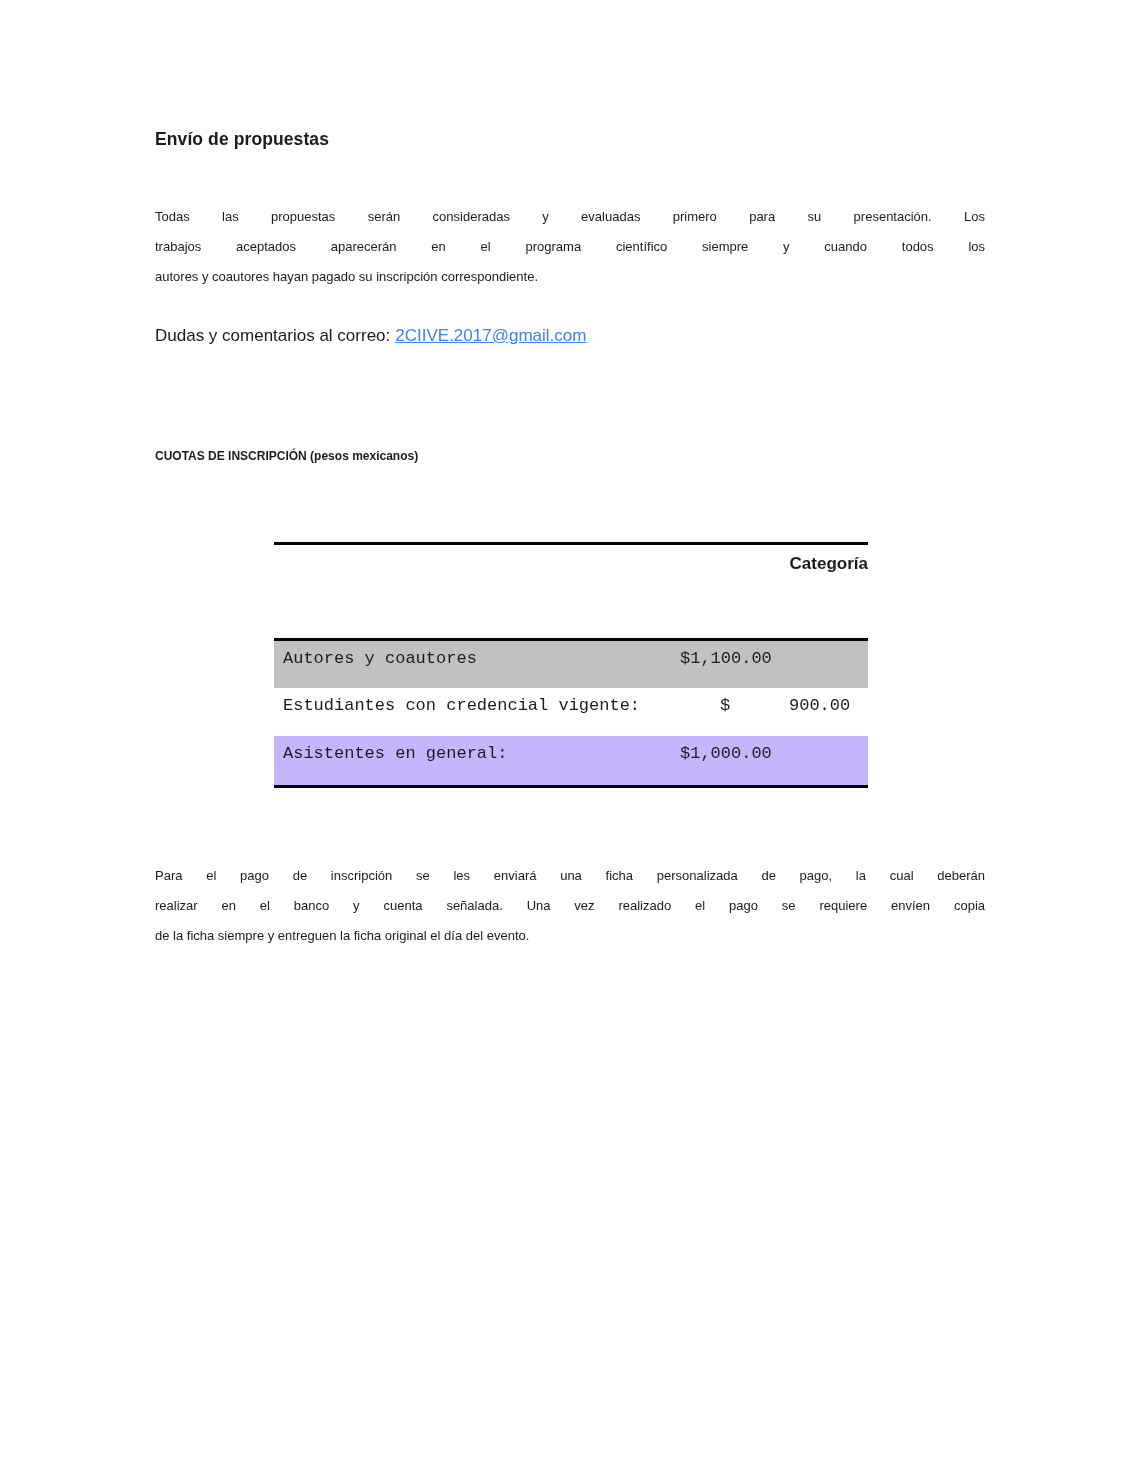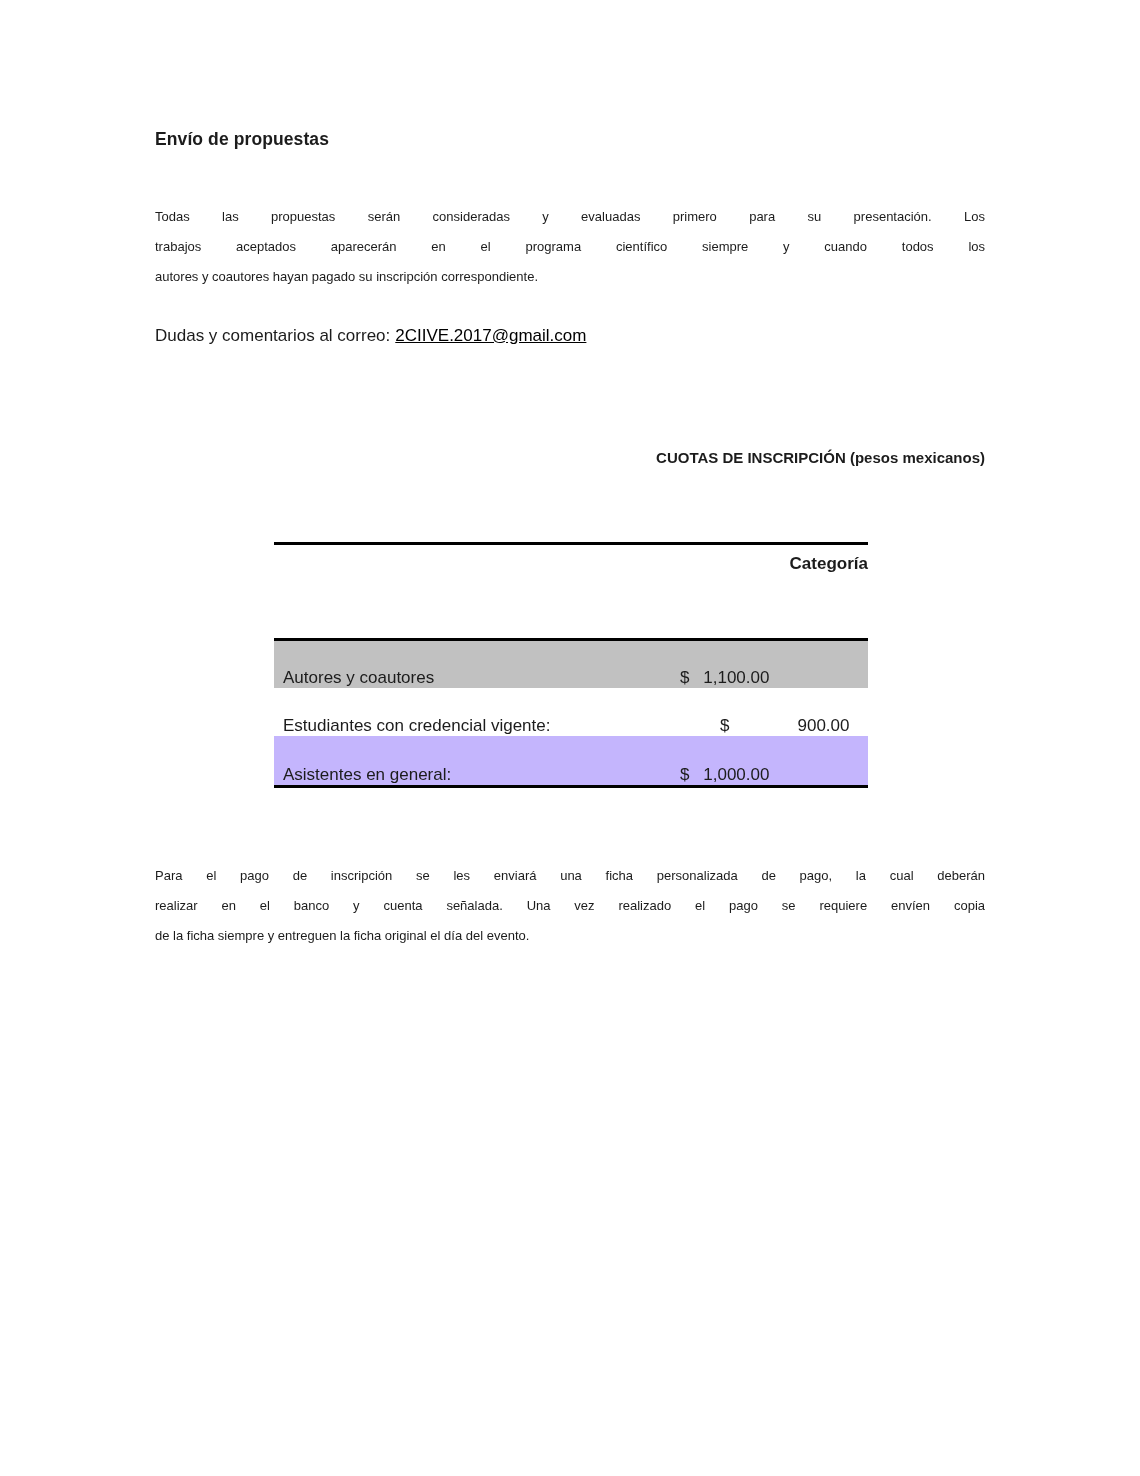--- a/index.html
+++ b/index.html
@@ -42,22 +42,22 @@
   .email {
     text-decoration: underline;
     margin-left: 5px;
     cursor: pointer;
   }
   .fees-title {
     position: absolute;
     left: 155px;
     top: 449px;
     width: 830px;
-    text-align: right;
-    font-size: 15px;
+    text-align: left;
+    font-size: 12px;
     font-weight: bold;
   }
   .fees-table {
     position: absolute;
     left: 274px;
     top: 542px;
     width: 594px;
     border-top: 3px solid #000000;
     border-bottom: 3px solid #000000;
     font-size: 17px;
@@ -65,23 +65,24 @@
   .hcell {
     height: 96px;
     padding: 9px 0 0 9px;
     font-weight: bold;
     border-bottom: 3px solid #000000;
     background: #ffffff;
     text-align: right;
   }
   .frow {
     display: flex;
-    align-items: flex-end;
+    align-items: flex-start;
     padding: 8px 0 0 9px;
     background: #ffffff;
+    font-family: Liberation Mono, monospace;
   }
   .frow .cat { flex: 0 0 397px; }
   .frow .amt { width: 80px; text-align: right; }
   .r1 { height: 47px; }
   .r2 { height: 48px; gap: 40px; }
   .r3 { height: 49px; }
 </style>
 </head>
 <body>
 
@@ -89,21 +90,21 @@
 
   <div class="heading">Envío de propuestas</div>
 
   <div class="para p1">
     <div class="jline">Todas las propuestas serán consideradas y evaluadas primero para su presentación. Los</div>
     <div class="jline">trabajos aceptados aparecerán en el programa científico siempre y cuando todos los</div>
     <div class="jline last">autores y coautores hayan pagado su inscripción correspondiente.</div>
   </div>
 
   <div class="contact">
-    <span>Dudas y comentarios al correo:</span><a class="email" style="color: #000000;">2CIIVE.2017@gmail.com</a>
+    <span>Dudas y comentarios al correo:</span><a class="email" style="color: #3b82f6;">2CIIVE.2017@gmail.com</a>
   </div>
 
   <div class="fees-title">CUOTAS DE INSCRIPCIÓN (pesos mexicanos)</div>
 
   <div class="fees-table">
     <div class="hcell">Categoría</div>
 
     <div class="frow r1" style="background-color: rgb(193, 193, 193);">
       <span class="cat">Autores y coautores</span>
       <span class="cur">$</span>

